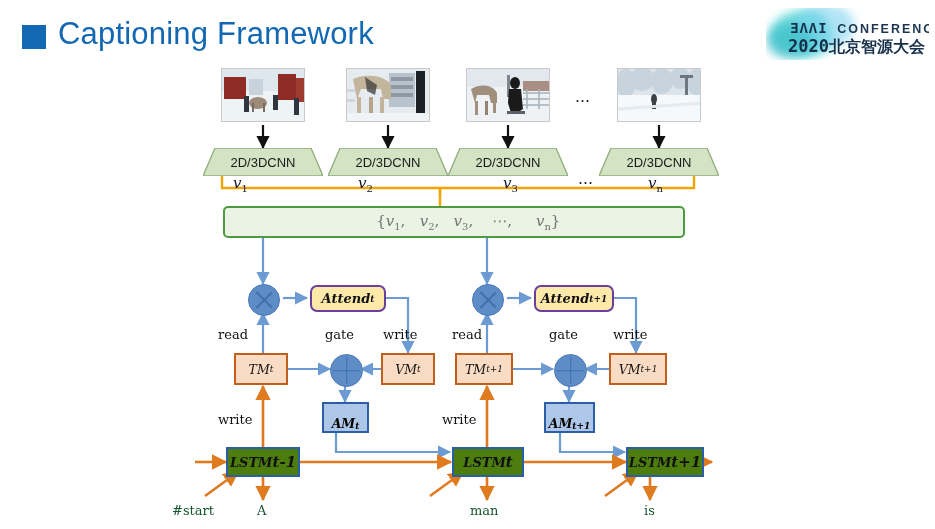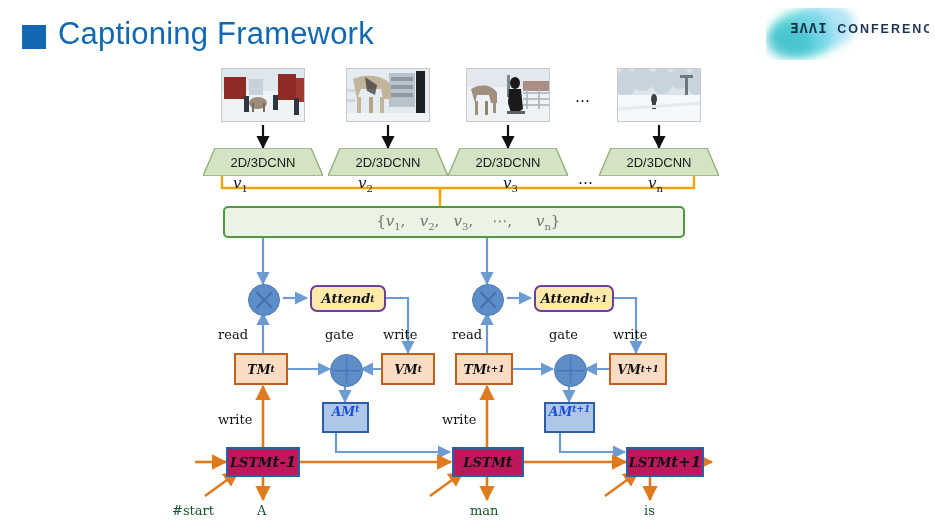--- a/index.html
+++ b/index.html
@@ -80,37 +80,37 @@
     display:flex;align-items:center;justify-content:center;
     font-family:"DejaVu Serif",serif;font-weight:bold;font-style:italic;
     font-size:13px;color:#111;
   }
   .attend sup{font-size:9px;}
 
   .memo{
     position:absolute;box-sizing:border-box;
     background:#fadcc5;border:2px solid #c0601c;
     display:flex;align-items:center;justify-content:center;
-    font-family:"DejaVu Serif",serif;font-weight:bold;font-style:italic;
+    font-family:"DejaVu Serif",serif;font-weight:normal;font-style:italic;
     font-size:12.5px;color:#111;
   }
   .memo sup{font-size:9px;}
 
   .amem{
     position:absolute;box-sizing:border-box;
     background:#aec6e8;border:2px solid #2a5fa8;
-    display:flex;align-items:flex-start;justify-content:center;
+    display:flex;align-items:flex-end;justify-content:center;
     font-family:"DejaVu Serif",serif;font-weight:bold;font-style:italic;
-    font-size:12.5px;color:#1d4ed8;
+    font-size:12.5px;color:#000000;
   }
   .amem sup{font-size:9px;}
 
   .lstm{
     position:absolute;box-sizing:border-box;
-    background:#be185d;border:2px solid #2a5fa8;
+    background:#4d7c0f;border:2px solid #2a5fa8;
     display:flex;align-items:center;justify-content:center;
     font-family:"DejaVu Serif",serif;font-weight:bold;font-style:italic;
     font-size:13px;color:#111;
   }
   .lstm sup{font-size:15px;}
 
   .op{
     position:absolute;border-radius:50%;
     background:#5e8cc7;border:1px solid #4a7ab5;
   }
@@ -136,20 +136,23 @@
   <div class="title-bullet"></div>
   <div class="slide-title">Captioning Framework</div>
 
   <div class="logo">
     <div class="logo-blob logo-b1"></div>
     <div class="logo-blob logo-b2"></div>
     <div class="logo-blob logo-b3"></div>
     <div class="logo-line1">
       <span>ƎΛΛI</span>
       <span class="conf">CONFERENCE</span>
+    </div>
+    <div class="logo-line2">
+      <span>2020</span><span class="cn">北京智源大会</span>
     </div>
   </div>
 
   <svg class="wires" viewBox="0 0 935 529" xmlns="http://www.w3.org/2000/svg">
     <defs>
       <marker id="ablk" markerWidth="7" markerHeight="7" refX="5.5" refY="3" orient="auto">
         <path d="M0,0 L6,3 L0,6 z" fill="#111"></path>
       </marker>
       <marker id="ablu" markerWidth="7" markerHeight="7" refX="5.5" refY="3" orient="auto">
         <path d="M0,0 L6,3 L0,6 z" fill="#6b9bd2"></path>

